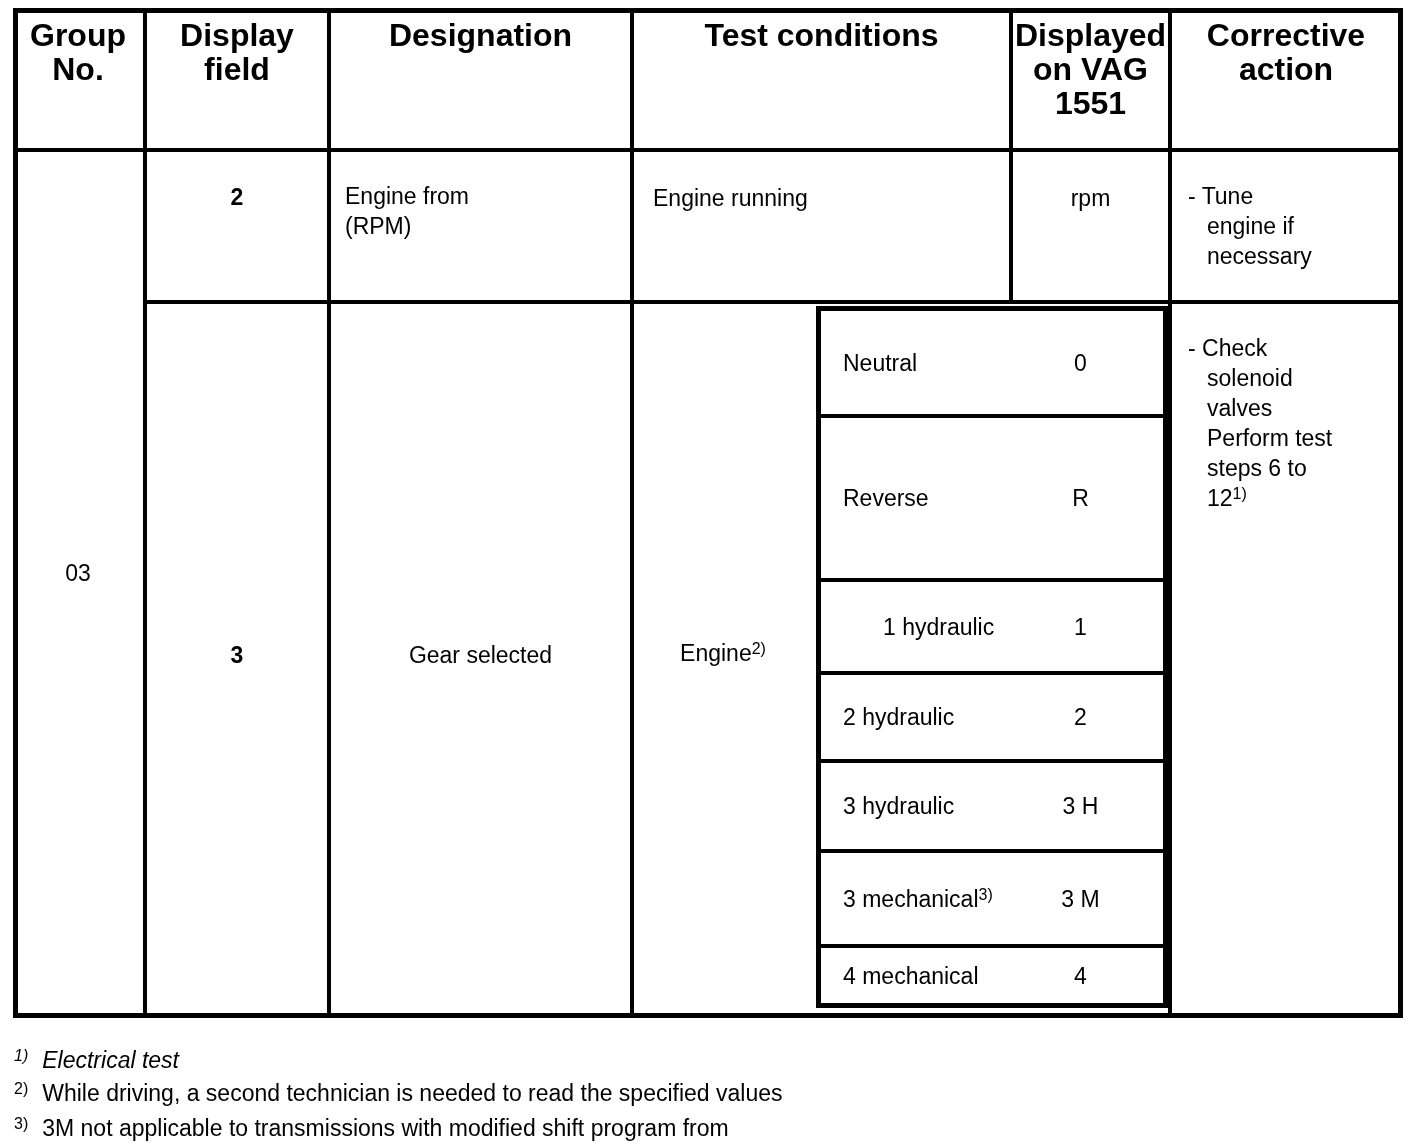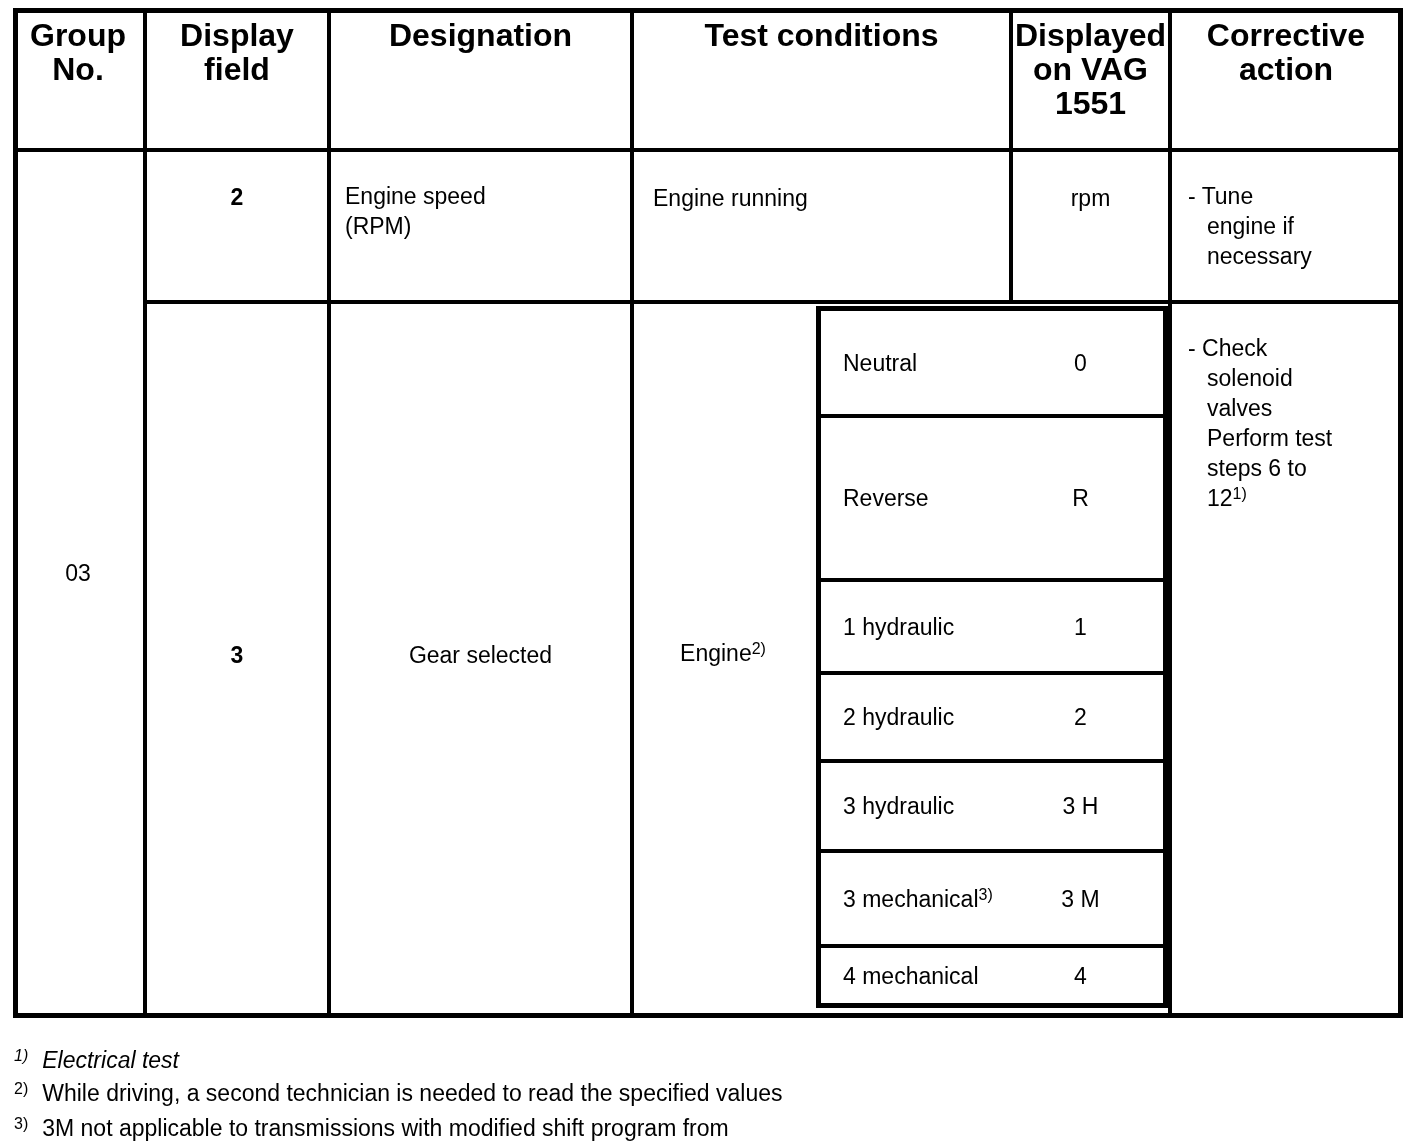--- a/index.html
+++ b/index.html
@@ -111,21 +111,21 @@
 field</div>
 <div class="hdr" style="left:331px; top:18px; width:299px;">Designation</div>
 <div class="hdr" style="left:634px; top:18px; width:375px;">Test conditions</div>
 <div class="hdr" style="left:1013px; top:18px; width:155px;">Displayed
 on VAG
 1551</div>
 <div class="hdr" style="left:1172px; top:18px; width:228px;">Corrective
 action</div>
 
 <div class="cell bold center" style="left:147px; top:182px; width:180px;">2</div>
-<div class="cell" style="left:345px; top:181px; width:270px;">Engine speed
+<div class="cell" style="left:345px; top:181px; width:270px;">Engine from
 (RPM)</div>
 <div class="cell" style="left:653px; top:183px; width:340px;">Engine running</div>
 <div class="cell center" style="left:1013px; top:183px; width:155px;">rpm</div>
 <div class="cell hang" style="left:1188px; top:181px; width:200px;">- Tune
 engine if
 necessary</div>
 
 <div class="cell center" style="left:13px; top:558px; width:130px;">03</div>
 <div class="cell bold center" style="left:147px; top:640px; width:180px;">3</div>
 <div class="cell center" style="left:331px; top:640px; width:299px;">Gear selected</div>
@@ -140,21 +140,21 @@
 
 <div class="subtable">
   <div class="gear-row" style="height:107px;gap:20px;">
     <div class="gear-label">Neutral</div>
     <div class="gear-value">0</div>
   </div>
   <div class="gear-row" style="height:164px;">
     <div class="gear-label">Reverse</div>
     <div class="gear-value">R</div>
   </div>
-  <div class="gear-row" style="height:93px;">
+  <div class="gear-row" style="height:93px;padding-left:40px;">
     <div class="gear-label">1 hydraulic</div>
     <div class="gear-value">1</div>
   </div>
   <div class="gear-row" style="height:88px;">
     <div class="gear-label">2 hydraulic</div>
     <div class="gear-value">2</div>
   </div>
   <div class="gear-row" style="height:90px;">
     <div class="gear-label">3 hydraulic</div>
     <div class="gear-value">3 H</div>

